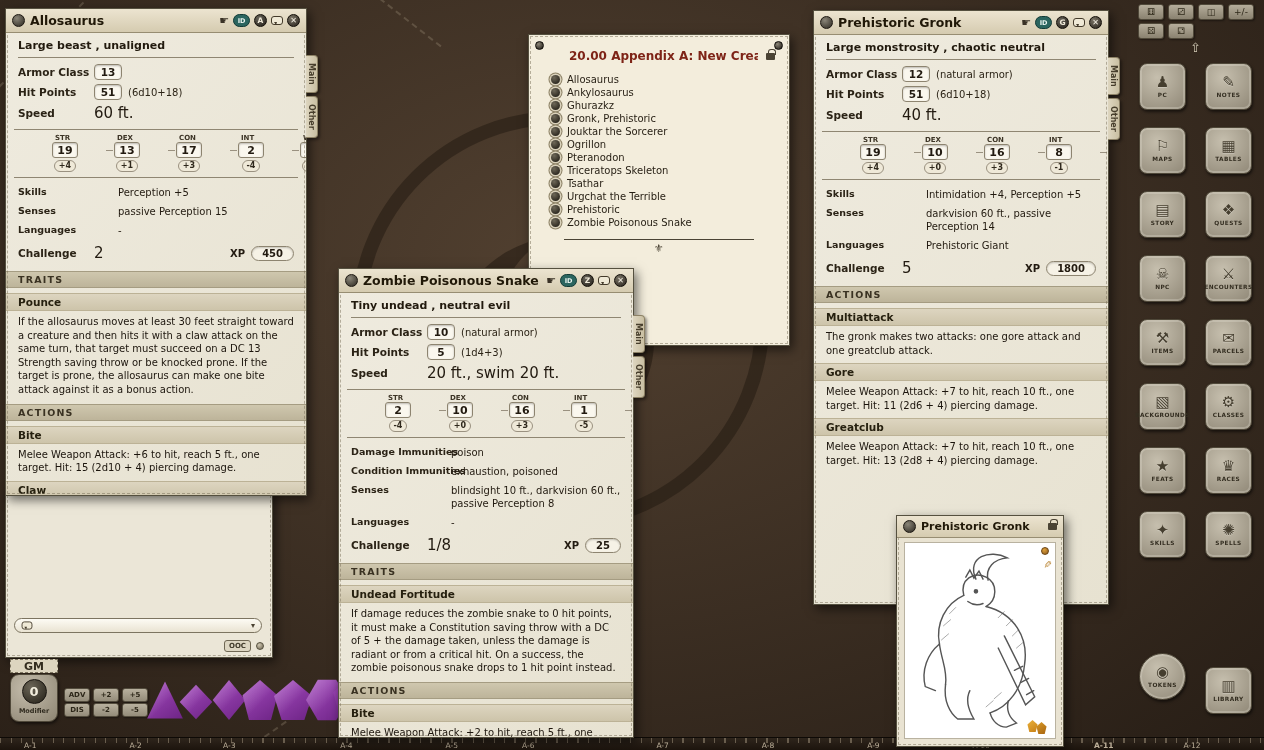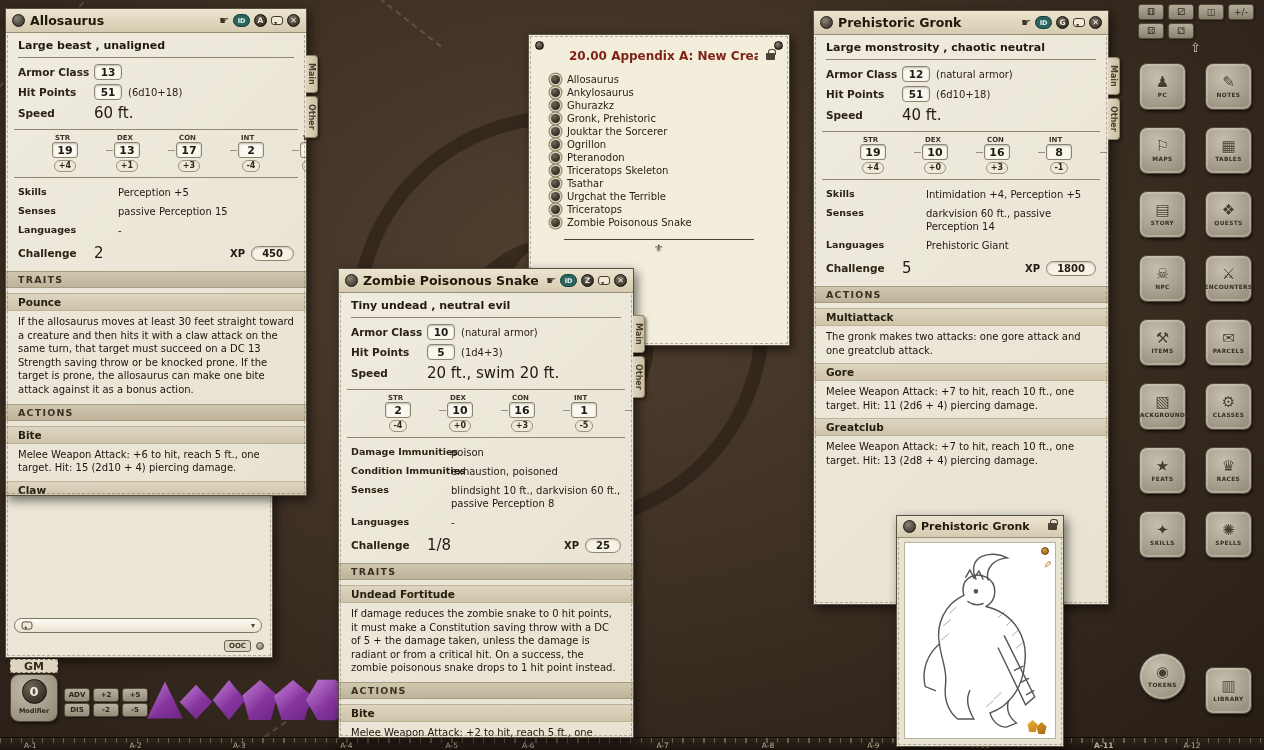--- a/index.html
+++ b/index.html
@@ -386,21 +386,21 @@
       <div class="story-link">
         <span class="bullet"></span>
         <span class="link-text">Tsathar</span>
       </div>
       <div class="story-link">
         <span class="bullet"></span>
         <span class="link-text">Urgchat the Terrible</span>
       </div>
       <div class="story-link">
         <span class="bullet"></span>
-        <span class="link-text">Triceratops</span>
+        <span class="link-text">Prehistoric</span>
       </div>
       <div class="story-link">
         <span class="bullet"></span>
         <span class="link-text">Zombie Poisonous Snake</span>
       </div>
     </div>
   <div class="flourish">⚜</div>
   <div class="scrollup">▲</div>
 </section>
 
@@ -722,21 +722,21 @@
     </div>
     <div class="stamp" style="left: 66px; top: 604px;">
       <span class="stamp-icon">▥</span>
       <span class="stamp-label">LIBRARY</span>
     </div>
   </div>
 
 <div id="hotkey-bar">
     <span class="hk" style="left: 24px;">A-1</span>
     <span class="hk" style="left: 129.4px;">A-2</span>
-    <span class="hk" style="left: 233px; text-align: right;">A-3</span>
+    <span class="hk" style="left: 223px; text-align: right;">A-3</span>
     <span class="hk" style="left: 340.2px;">A-4</span>
     <span class="hk" style="left: 445.6px;">A-5</span>
     <span class="hk" style="left: 522px;">A-6</span>
     <span class="hk" style="left: 656.4px;">A-7</span>
     <span class="hk" style="left: 761.8px;">A-8</span>
     <span class="hk" style="left: 867.2px;">A-9</span>
     <span class="hk" style="left: 972.6px;">A-10</span>
     <span class="hk" style="left: 1094px; font-weight: bold;">A-11</span>
     <span class="hk" style="left: 1183.4px;">A-12</span>
   </div>

